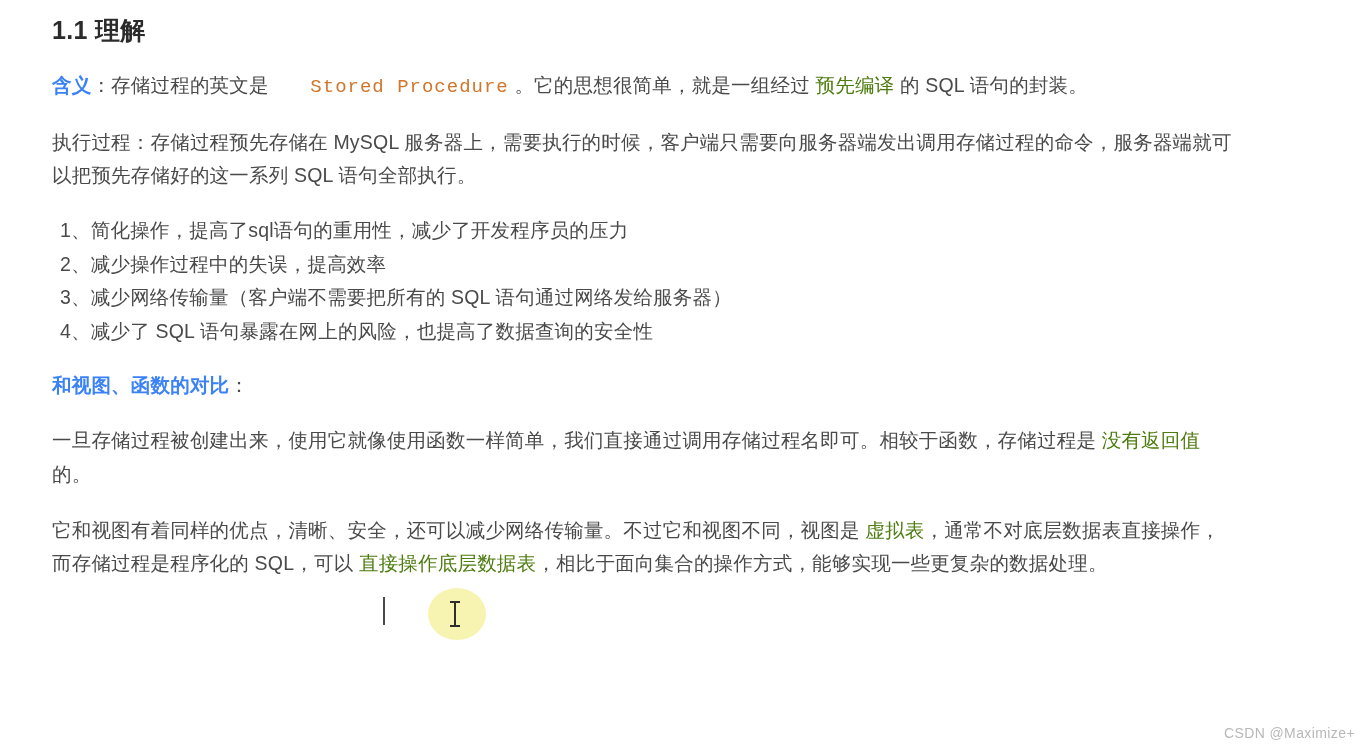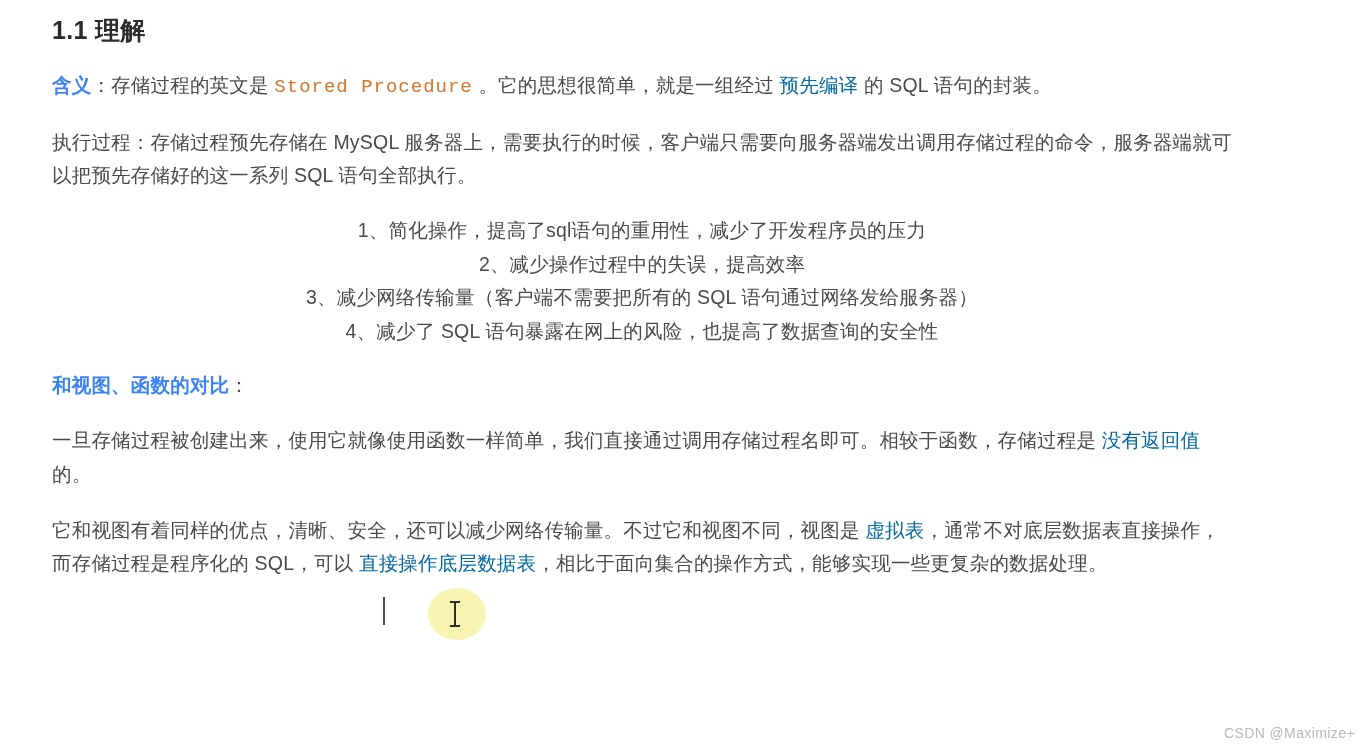--- a/index.html
+++ b/index.html
@@ -43,29 +43,29 @@
   }
   .kw {
     color: #3b82f6;
     font-weight: bold;
   }
   .mono {
     font-family: "Liberation Mono", monospace;
     color: #d1762c;
     font-size: 19px;
     letter-spacing: 1px;
+    margin-left: 36px;
   }
   .hl {
-    color: #0369a1;
+    color: #4d7c0f;
   }
   ul.benefits {
     list-style: none;
-    margin: 0 0 22px 0;
+    margin: 0 0 22px 8px;
     padding: 0;
-    text-align: center;
   }
   ul.benefits li {
     font-size: 19.5px;
     line-height: 1.58;
     color: #4a4a4a;
     margin: 0 0 3px 0;
     letter-spacing: 0.2px;
   }
   .cursor-caret {
     position: absolute;

